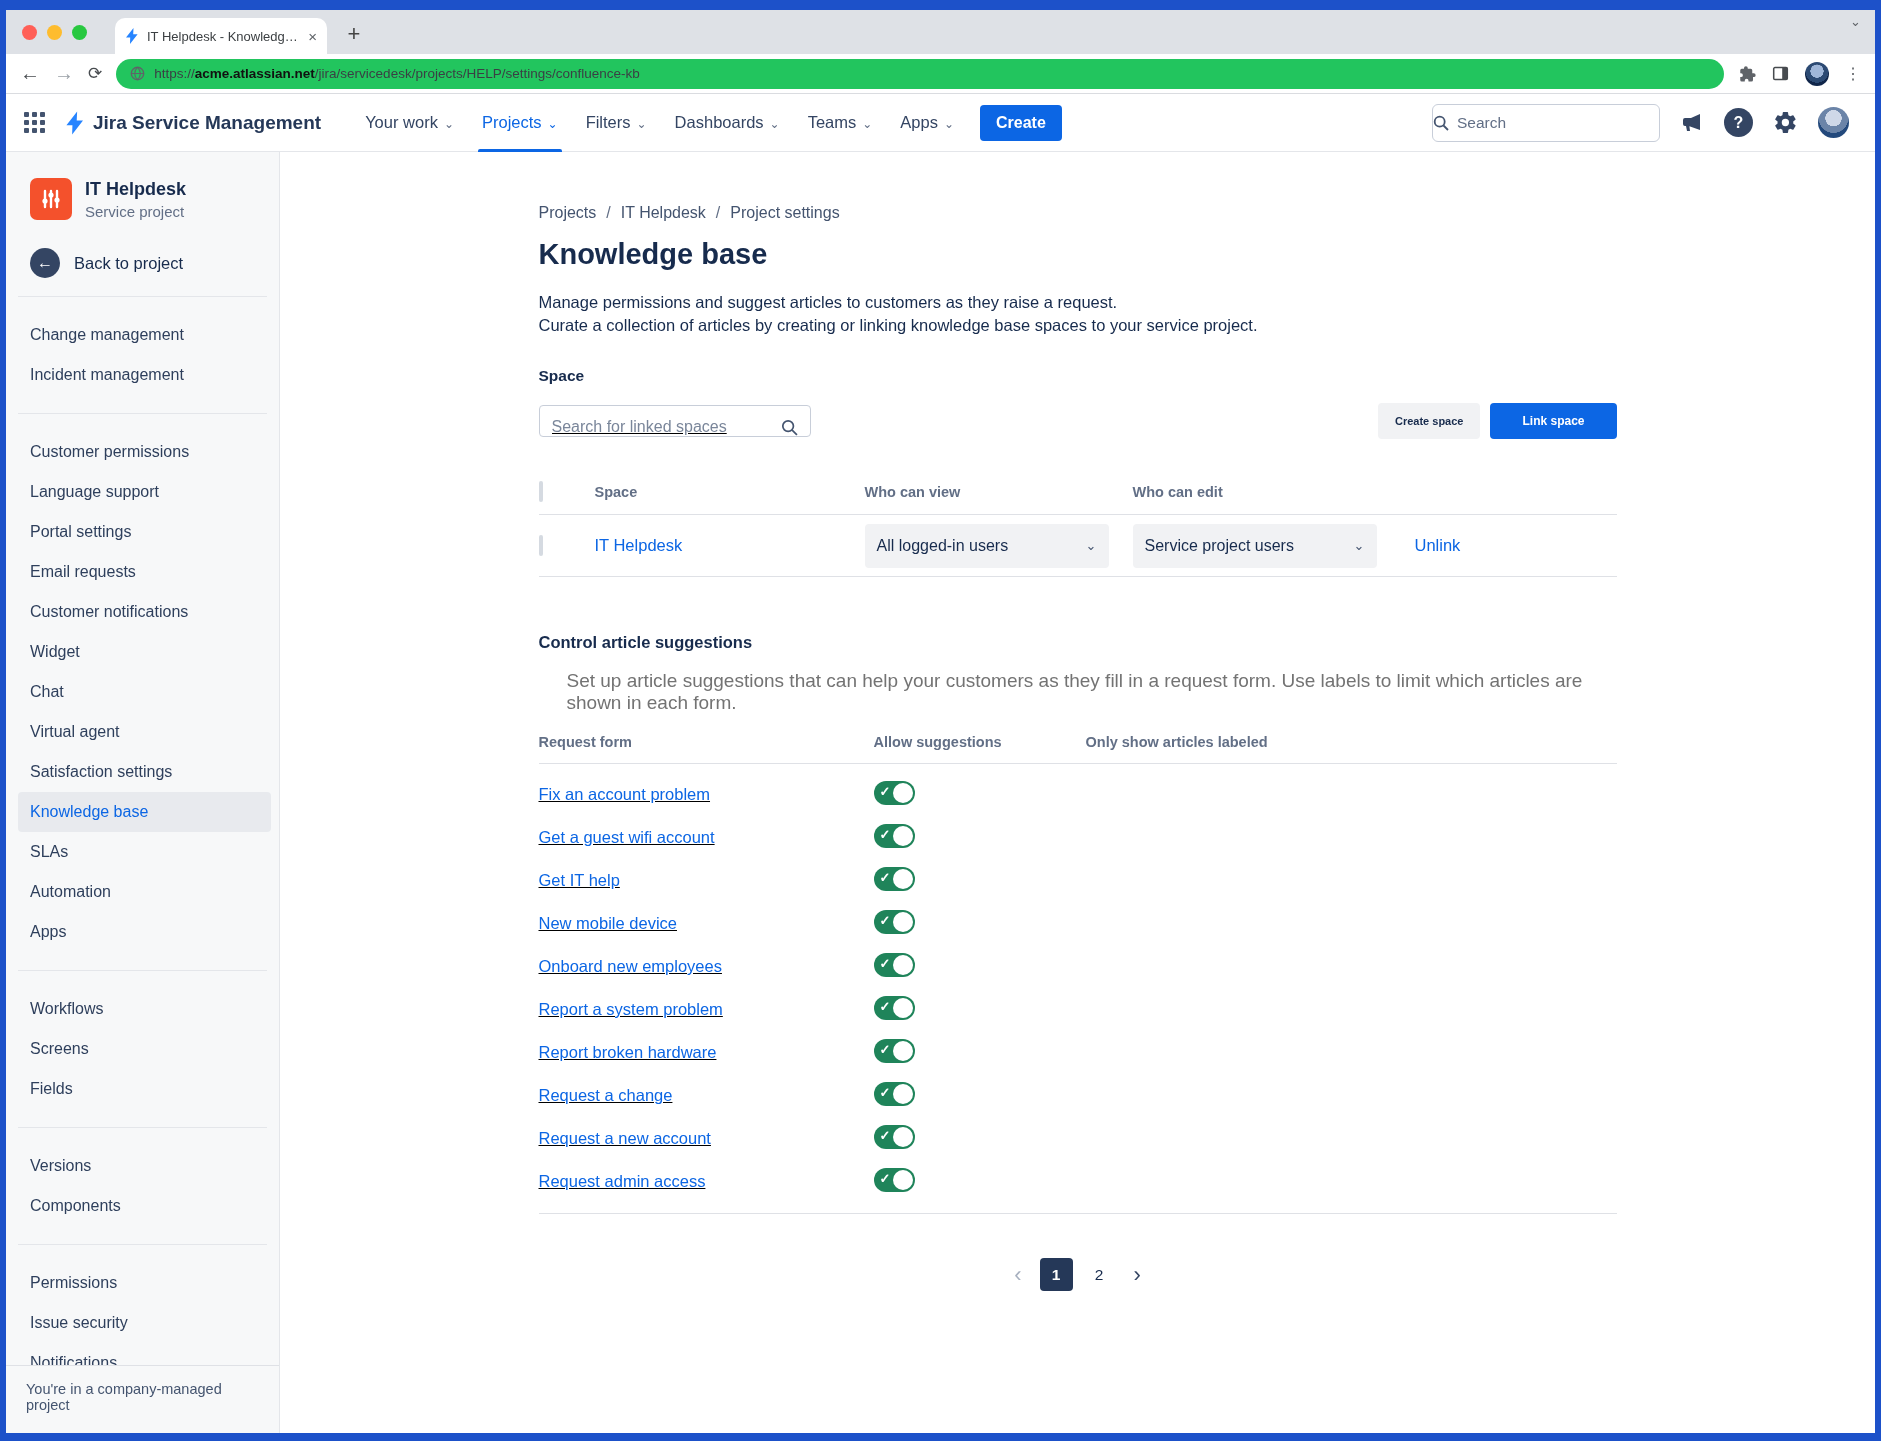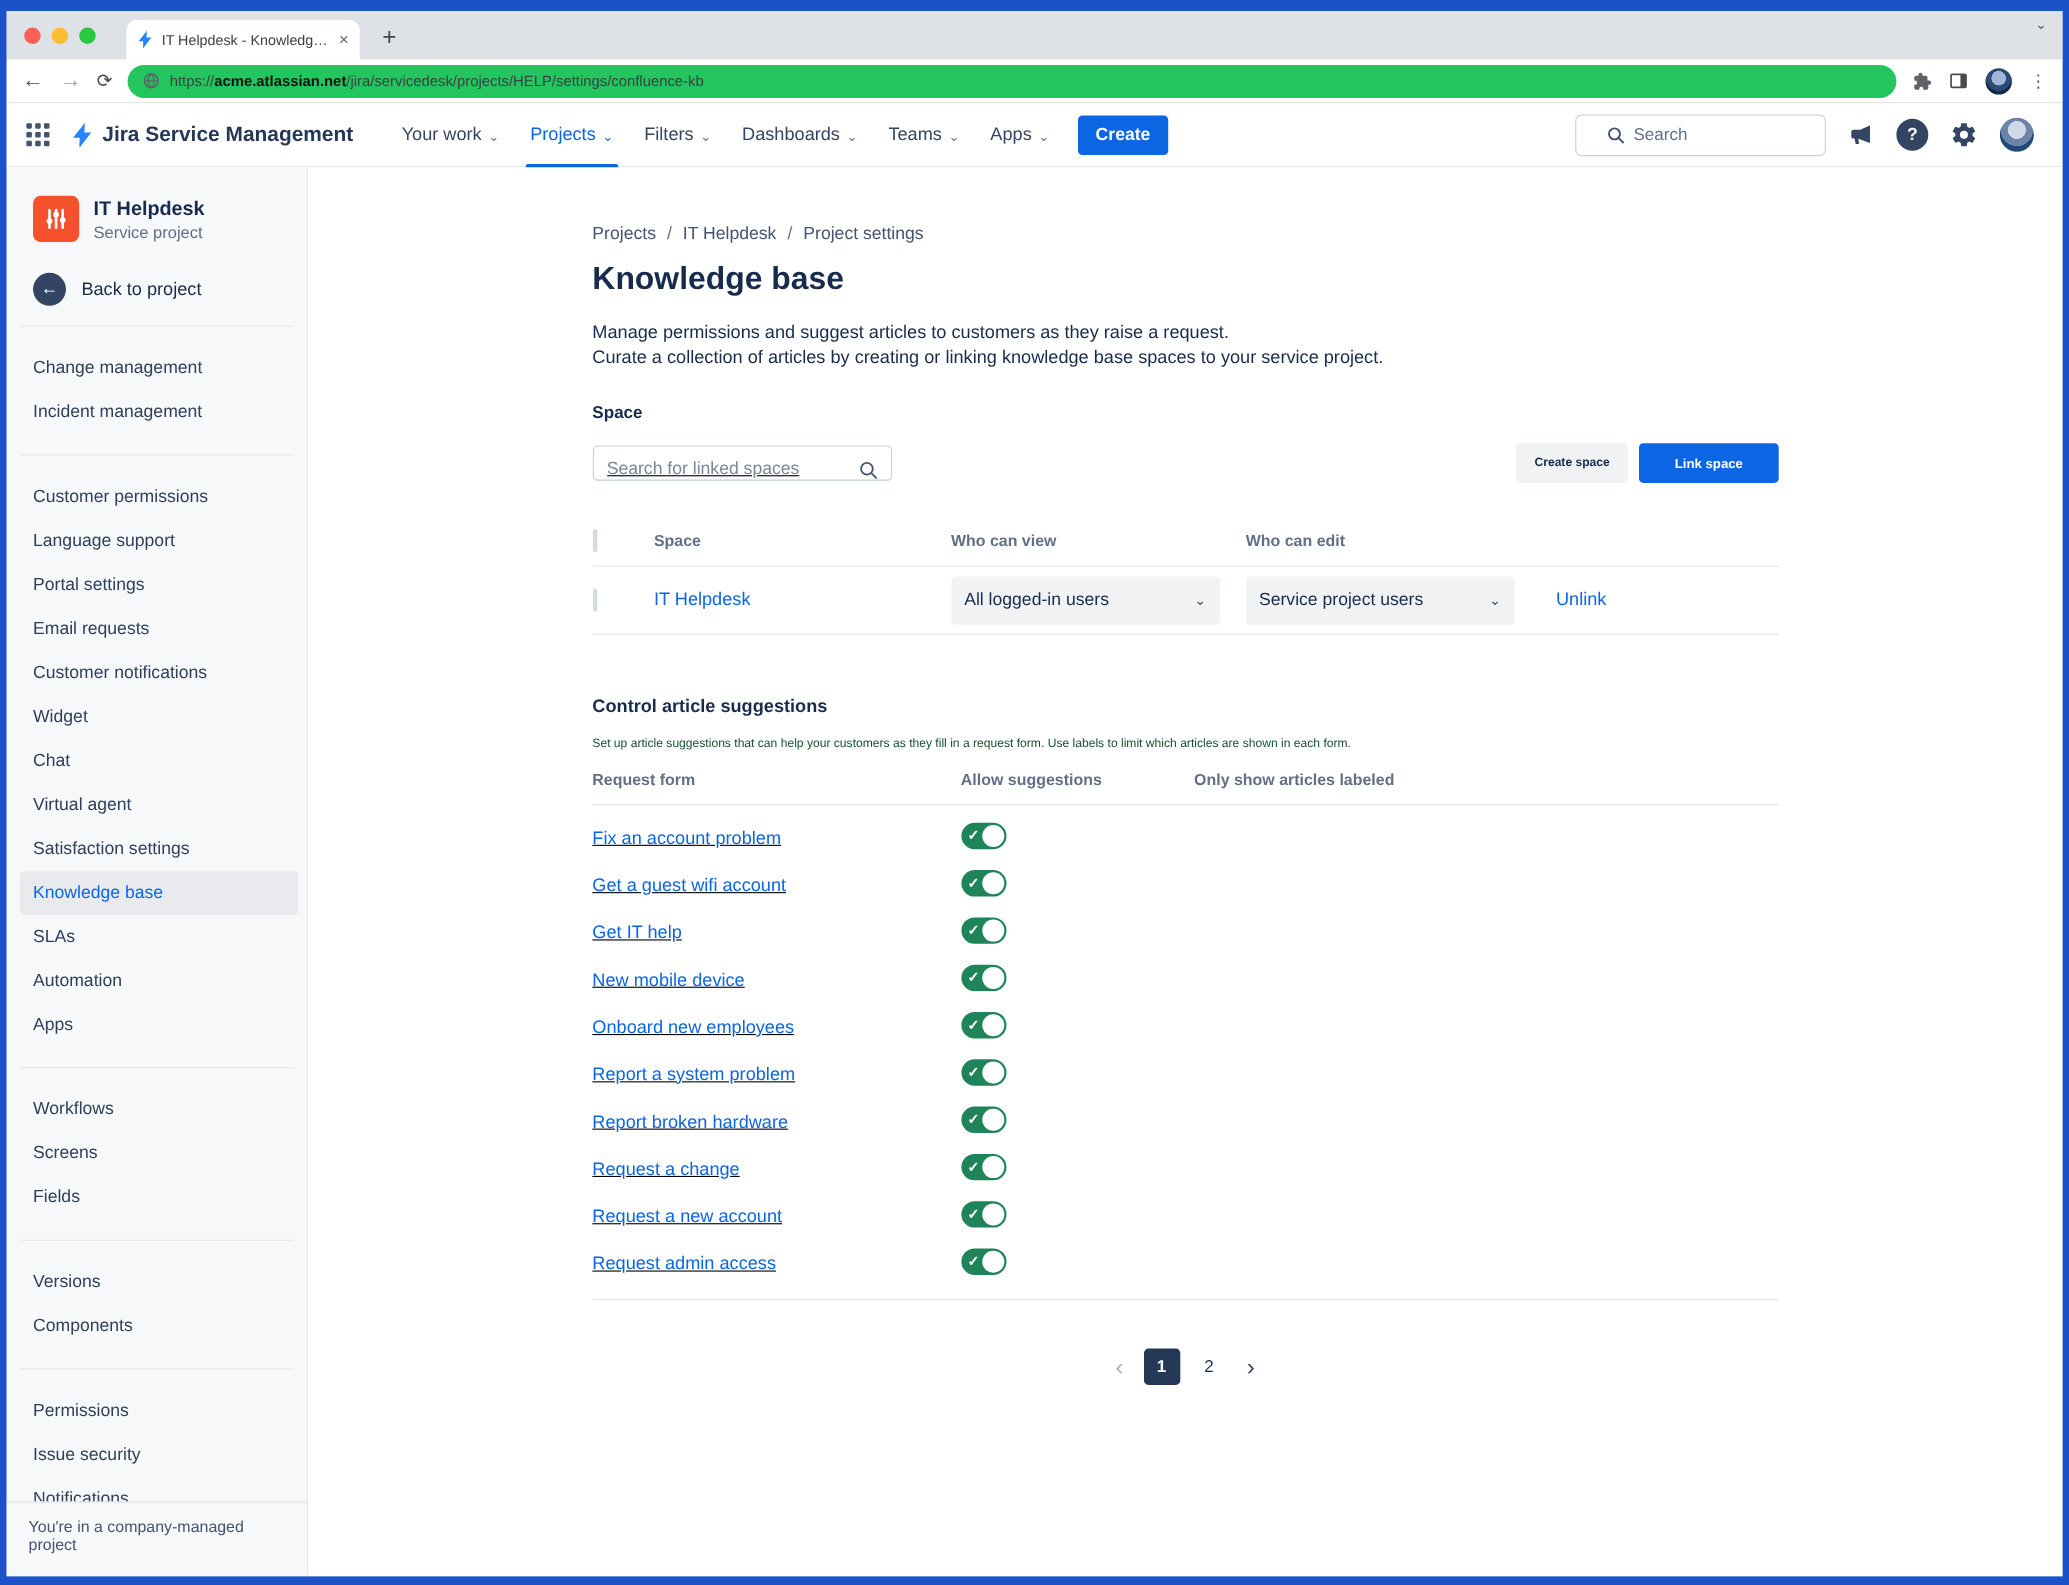--- a/index.html
+++ b/index.html
@@ -36,21 +36,21 @@
   .logo { display:flex; align-items:center; gap:8px; margin-right:26px; }
   .logo-text { font-size:19px; font-weight:700; color:#253858; white-space:nowrap; }
   .mainnav { display:flex; align-items:center; height:58px; gap:4px; }
   .navitem { font-size:16.5px; color:#344563; padding:0 12px; height:58px; display:flex; align-items:center; gap:6px; position:relative; white-space:nowrap; }
   .navitem .chev { font-size:12px; color:#626F86; margin-top:2px; }
   .navitem.active { color:#0C66E4; }
   .navitem.active .chev { color:#0C66E4; }
   .navitem.active::after { content:""; position:absolute; left:8px; right:8px; bottom:0; height:3px; background:#0C66E4; border-radius:2px 2px 0 0; }
   .create-btn { background:#0C66E4; color:#fff; font-size:16px; font-weight:600; border:none; border-radius:4px; padding:9px 16px; margin-left:10px; }
   .header-right { margin-left:auto; display:flex; align-items:center; gap:20px; }
-  .nav-search { width:228px; height:38px; border:1.5px solid #C8CED9; border-radius:6px; display:flex; align-items:center; padding:0 28px; gap:8px; }
+  .nav-search { width:228px; height:38px; border:1.5px solid #C8CED9; border-radius:6px; display:flex; align-items:center; padding:0 0; gap:8px; }
   .nav-search input { border:none; outline:none; font-size:15.5px; color:#172B4D; width:100%; background:transparent; font-family:"Liberation Sans",sans-serif; }
   .nav-search input::placeholder { color:#626F86; }
   .round-help { width:29px; height:29px; border-radius:50%; background:#344563; color:#fff; font-size:16px; font-weight:700; display:flex; align-items:center; justify-content:center; }
   .hdr-avatar { width:31px; height:31px; border-radius:50%; background:radial-gradient(circle at 50% 36%, #cfd8e8 0 32%, #6b84a8 33% 58%, #23497c 59%), linear-gradient(#7aa0c8,#35618f); }
 
   
   .shell { flex:1; display:flex; min-height:0; }
 
   
   .sidebar { width:274px; background:#F7F8F9; border-right:1px solid #E4E6EA; position:relative; overflow:hidden; flex:none; }
@@ -92,21 +92,21 @@
   .col-space { width:270px; }
   .col-view  { width:268px; }
   .col-edit  { width:282px; }
   .col-action{ flex:1; }
   .th { font-size:14.5px; font-weight:700; color:#626F86; }
   .checkbox { width:17px; height:17px; border:2px solid #D5DAE1; background:#FAFBFC; border-radius:3px; }
   .space-link, .blue-link { color:#0C66E4; font-size:16.5px; text-decoration:none; }
   .dropdown { width:244px; height:44px; background:#F1F2F4; border-radius:4px; display:flex; align-items:center; padding:0 12px; font-size:16px; color:#172B4D; }
   .dropdown .dd-chev { margin-left:auto; font-size:13px; color:#44546F; }
 
-  .sugg-desc { font-size:11px; color:#14532d; margin-top:14px; }
+  .sugg-desc { font-size:19px; color:#737373; margin-top:14px;margin-left:28px; }
   .sugg-head { display:flex; align-items:center; height:44px; border-bottom:1.5px solid #DFE1E6; margin-top:6px; }
   .col-form { width:335px; }
   .col-allow { width:212px; }
   .col-label { flex:1; }
   .sugg-row { display:flex; align-items:center; height:43px; }
   .sugg-table { border-bottom:1.5px solid #DFE1E6; padding-bottom:10px; }
   .sugg-rows { padding-top:9px;text-decoration:underline; }
   .toggle { width:41px; height:24px; border-radius:12px; background:#1F845A; position:relative; display:inline-block; }
   .toggle::after { content:""; position:absolute; right:2px; top:2px; width:20px; height:20px; border-radius:50%; background:#fff; }
   .toggle .tick { position:absolute; left:6px; top:3.5px; color:#fff; font-size:13px; font-weight:700; }

